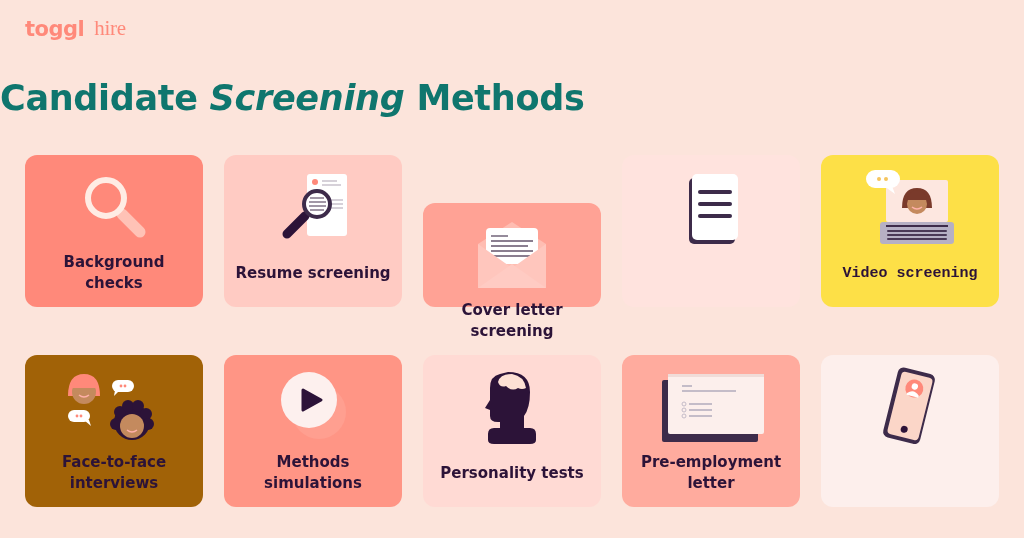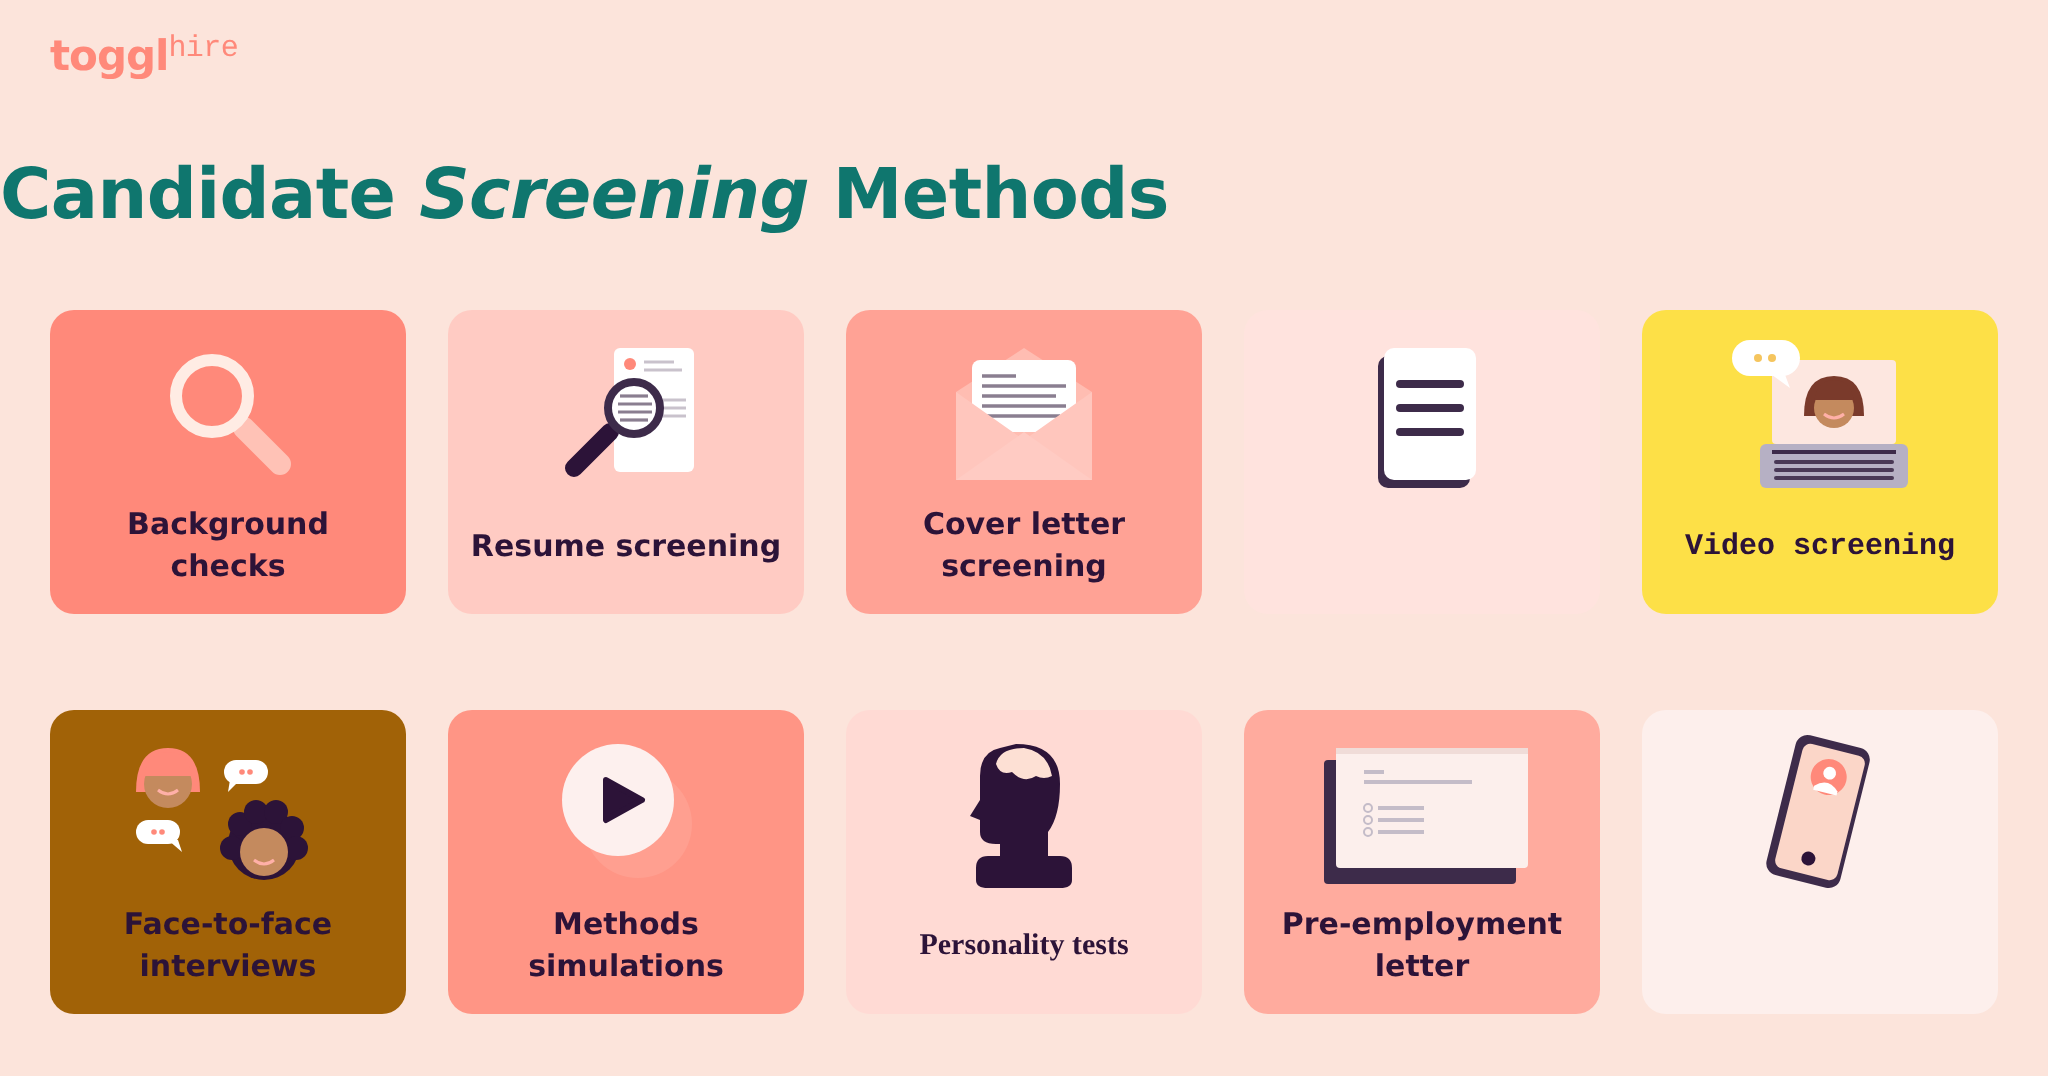--- a/index.html
+++ b/index.html
@@ -13,34 +13,34 @@
       position: relative;
       overflow: hidden;
       font-family: "DejaVu Sans", "Liberation Sans", sans-serif;
       color: #2c1338;
     }
     .logo {
       position: absolute;
       left: 25px;
       top: 16px;
       display: flex;
-      align-items: flex-start;
-      gap: 0;
+      align-items: flex-end;
+      gap: 10px;
       color: #ff897a;
     }
     .logo-mark {
       font-family: "DejaVu Sans", sans-serif;
       font-weight: bold;
       font-size: 21px;
       letter-spacing: -0.5px;
     }
     .logo-sub {
-      font-family: Liberation Mono, monospace;
+      font-family: Liberation Serif, serif;
       font-weight: normal;
-      font-size: 15px;
+      font-size: 21px;
       letter-spacing: -0.3px;
     }
     .title {
       position: absolute;
       left: 0;
       right: 0;
       top: 55px;
       text-align: left;
       font-size: 35px;
       font-weight: bold;
@@ -133,21 +133,21 @@
         <circle cx="44" cy="38" r="13" fill="#ffffff" stroke="#3d2b4a" stroke-width="4"></circle>
         <line x1="37" y1="32" x2="51" y2="32" stroke="#8a7e90" stroke-width="1.6"></line>
         <line x1="36" y1="36" x2="53" y2="36" stroke="#8a7e90" stroke-width="1.6"></line>
         <line x1="36" y1="40" x2="53" y2="40" stroke="#8a7e90" stroke-width="1.6"></line>
         <line x1="37" y1="44" x2="51" y2="44" stroke="#8a7e90" stroke-width="1.6"></line>
       </svg>
     </div>
     <div class="label">Resume screening</div>
   </div>
 
-  <div class="card" style="background: rgb(255, 162, 149);">
+  <div class="card" style="background: rgb(255, 162, 149); margin-top: 48px;">
     <div class="icon">
       <svg width="80" height="80" viewBox="0 0 80 80">
         <polygon points="6,30 40,8 74,30 74,74 6,74" fill="#ffbdb2"></polygon>
         <rect x="14" y="14" width="52" height="36" rx="4" fill="#ffffff"></rect>
         <line x1="19" y1="22" x2="36" y2="22" stroke="#8a7e90" stroke-width="1.8"></line>
         <line x1="19" y1="27" x2="61" y2="27" stroke="#8a7e90" stroke-width="1.8"></line>
         <line x1="19" y1="32" x2="56" y2="32" stroke="#8a7e90" stroke-width="1.8"></line>
         <line x1="19" y1="37" x2="61" y2="37" stroke="#8a7e90" stroke-width="1.8"></line>
         <line x1="19" y1="42" x2="58" y2="42" stroke="#8a7e90" stroke-width="1.8"></line>
         <polygon points="6,30 40,54 74,30 74,74 6,74" fill="#ffc6bd"></polygon>
@@ -231,21 +231,21 @@
       <svg width="80" height="80" viewBox="0 0 80 80">
         <circle cx="46" cy="46" r="27" fill="#ff9f90"></circle>
         <circle cx="36" cy="34" r="28" fill="#fdf0ee"></circle>
         <path d="M30 24 L48 34 L30 44 Z" fill="#2c1338" stroke="#2c1338" stroke-width="3" stroke-linejoin="round"></path>
       </svg>
     </div>
     <div class="label">Methods
 simulations</div>
   </div>
 
-  <div class="card" style="background: rgb(255, 218, 212); font-family: Liberation Serif, serif;">
+  <div class="card" style="background: rgb(255, 218, 212);">
     <div class="icon">
       <svg width="80" height="80" viewBox="0 0 80 80">
         <path d="M28 8 Q18 10 18 22 L18 34 L13 42 L18 44 L18 50 Q18 56 26 56 L28 56 L28 62 L22 62 Q16 62 16 68 L16 74 Q16 78 22 78 L58 78 Q64 78 64 74 L64 68 Q64 62 58 62 L52 62 L52 50 Q58 42 58 26 Q58 6 36 6 Z" fill="#2c1338"></path>
         <path d="M26 16 Q28 8 40 8 Q52 10 54 22 Q50 24 46 22 Q40 26 34 20 Q28 22 26 16 Z" fill="#fde0d4"></path>
       </svg>
     </div>
     <div class="label">Personality tests</div>
   </div>
 
   <div class="card" style="background: rgb(255, 171, 158);">

